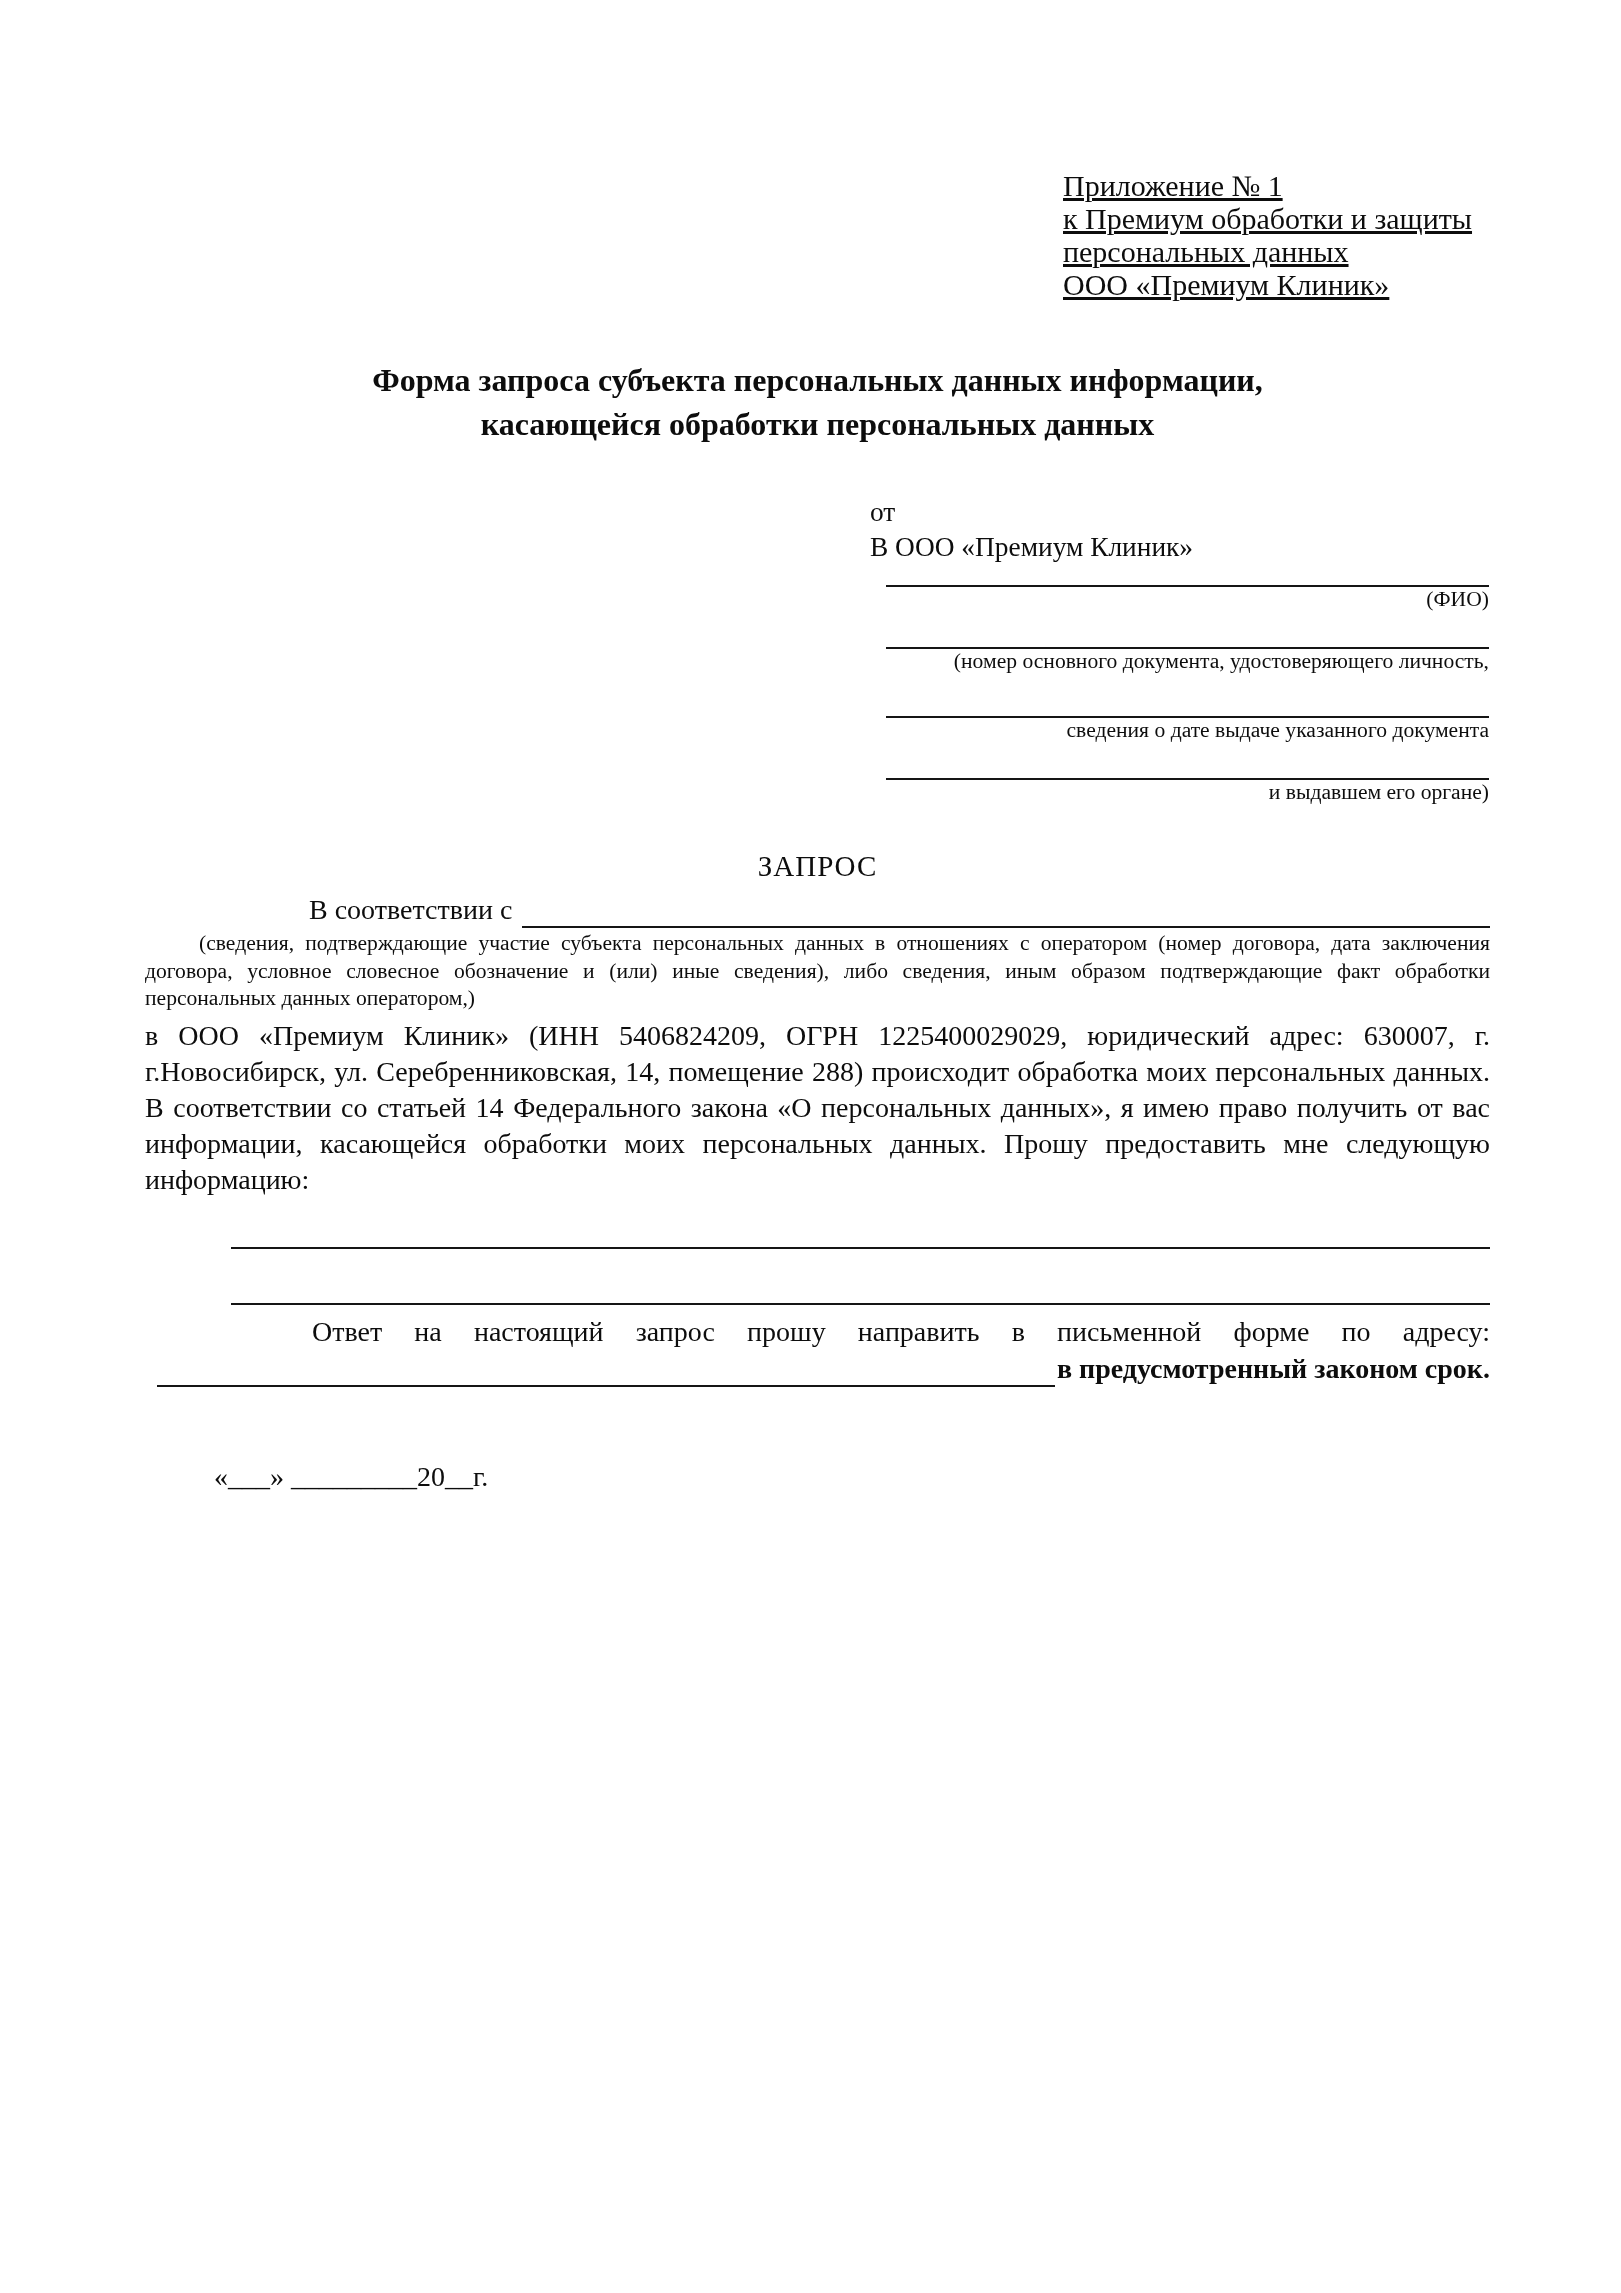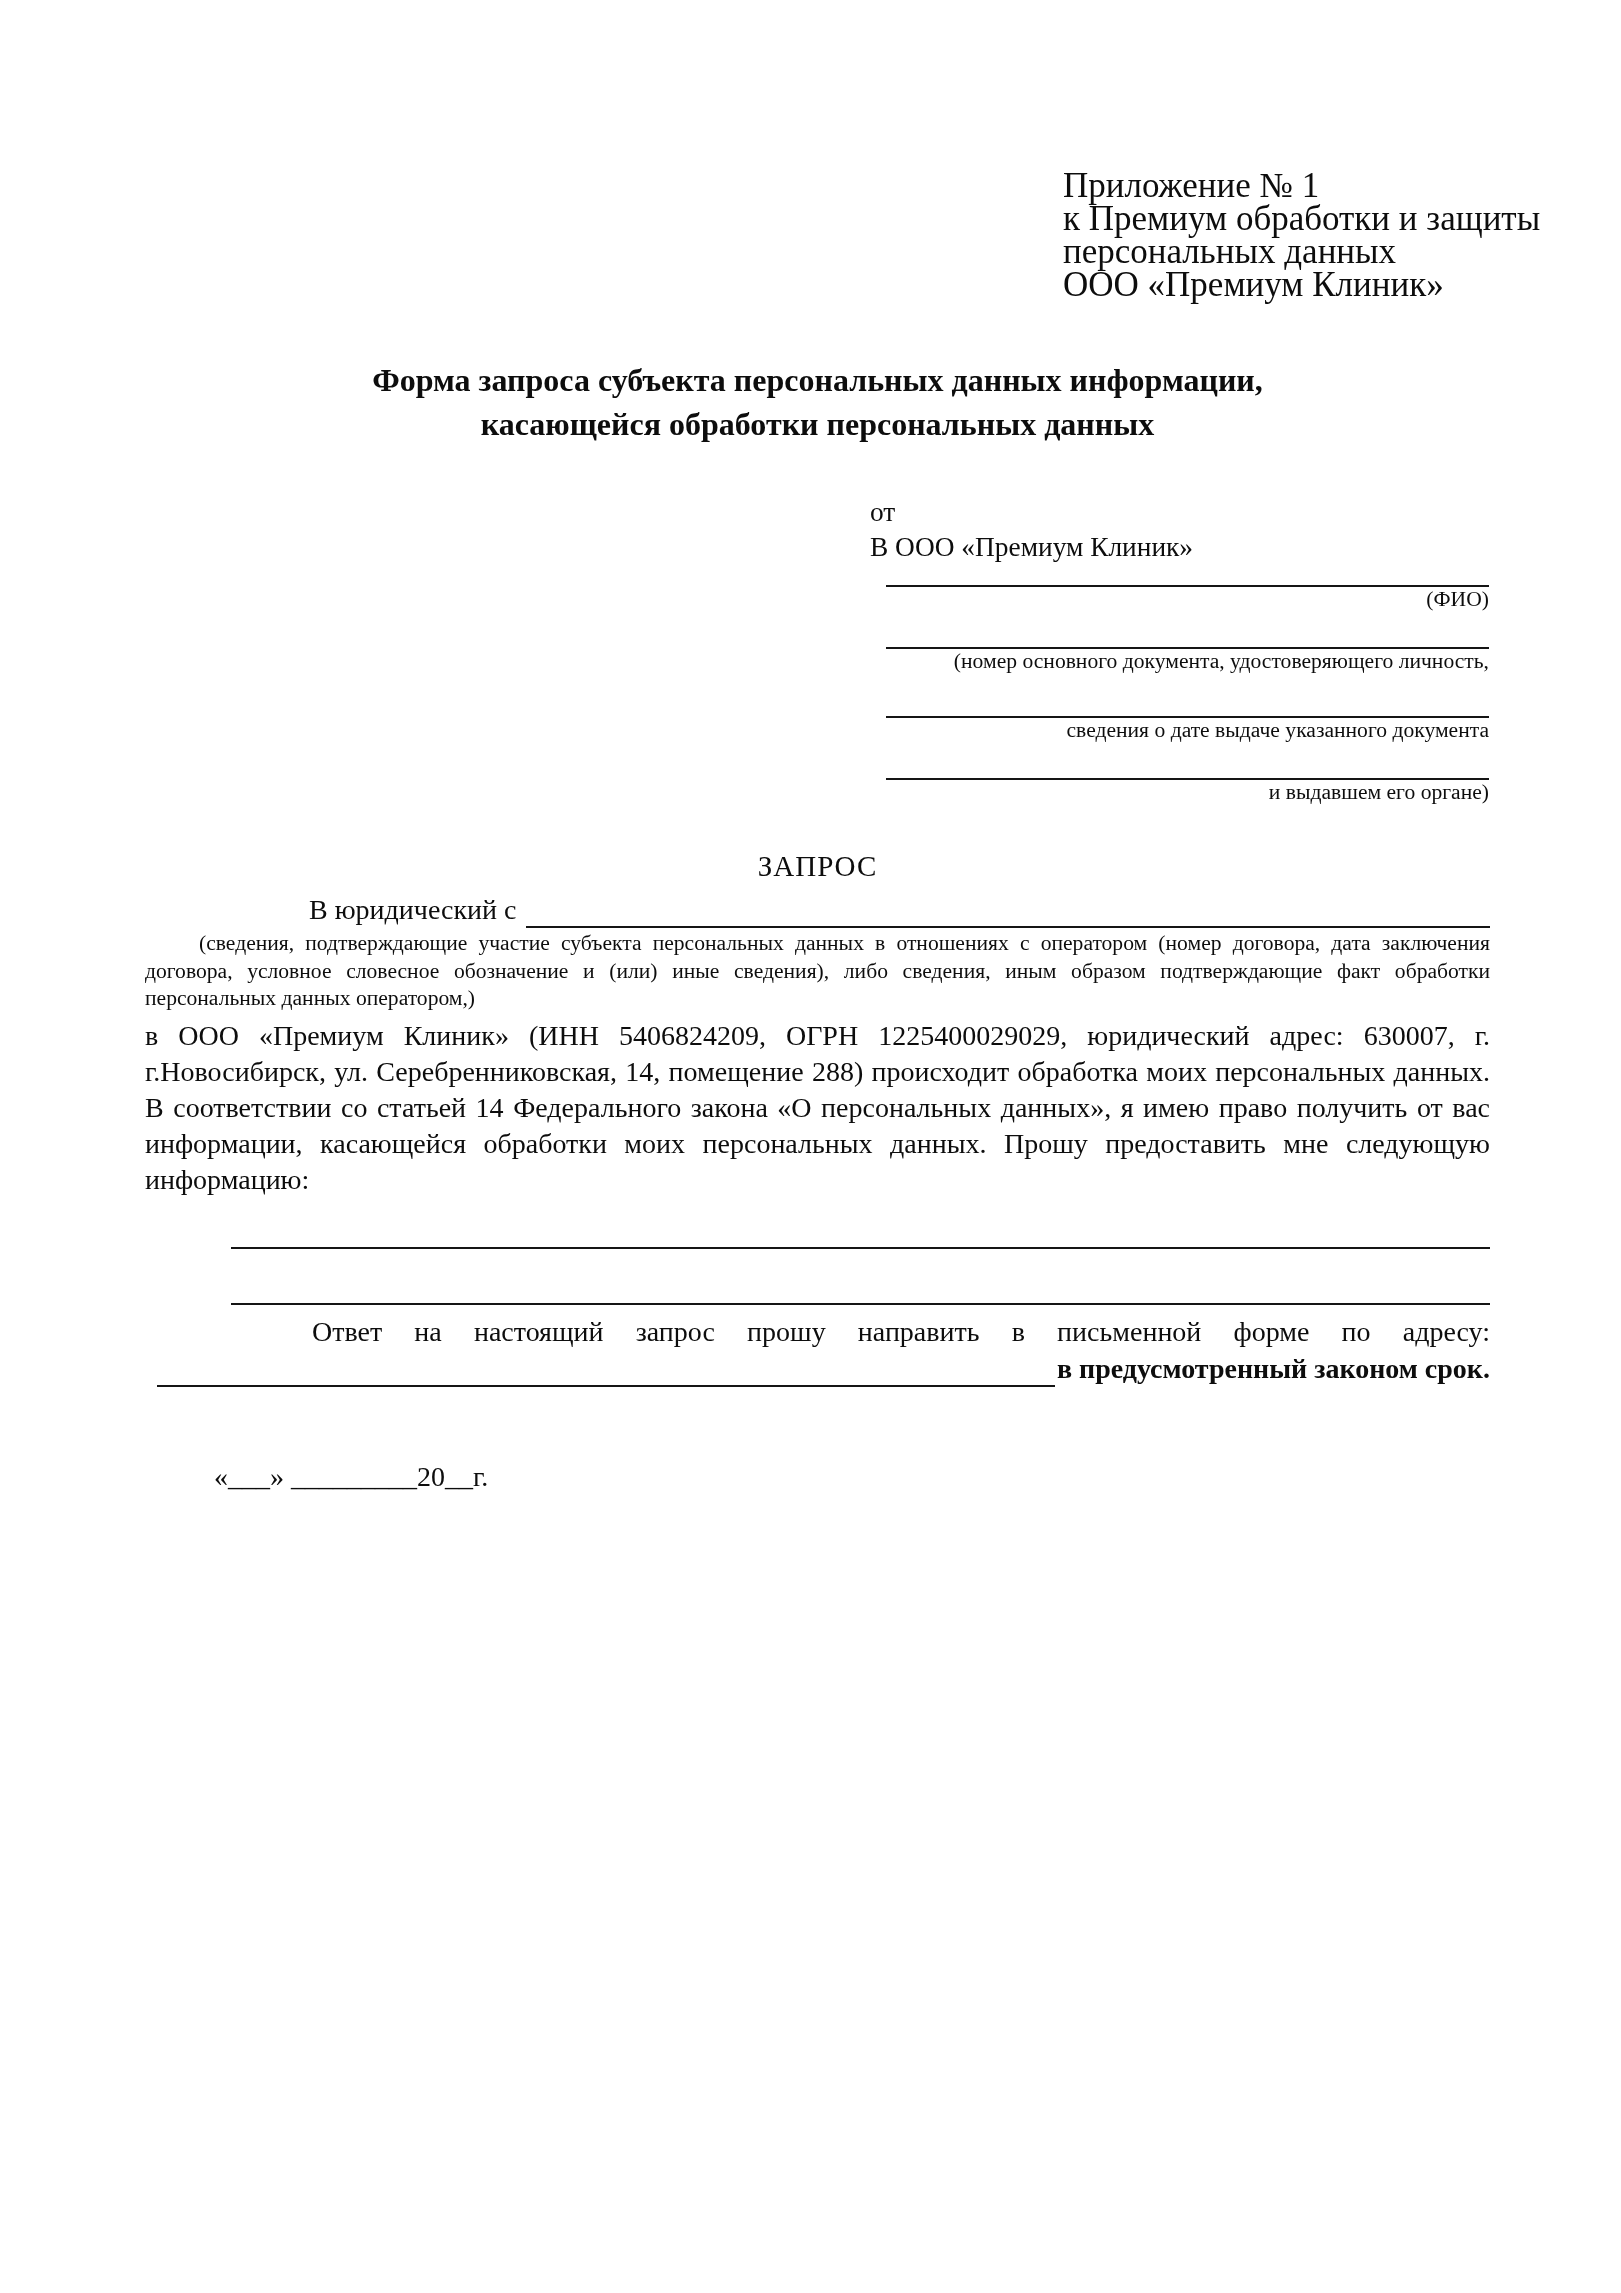--- a/index.html
+++ b/index.html
@@ -17,23 +17,24 @@
   .content {
     position: absolute;
     left: 145px;
     top: 0;
     width: 1345px;
   }
   
   .appendix {
     margin-top: 169px;
     margin-left: 918px;
-    font-size: 35px;
+    font-size: 30px;
     line-height: 33px;
     white-space: nowrap;
+    text-decoration: underline;
   }
   
   .doc-title {
     margin-top: 57px;
     text-align: center;
     font-weight: bold;
     font-size: 32px;
     line-height: 44px;
   }
   
@@ -179,21 +180,21 @@
 
       <div>
         <div class="field-line field-gap-c"></div>
         <div class="field-caption">и выдавшем его органе)</div>
       </div>
     </div>
 
     <div class="request-heading">ЗАПРОС</div>
 
     <div class="accordance-row">
-      <span class="label">В юридический с</span>
+      <span class="label">В соответствии с</span>
       <span class="blank-line"></span>
     </div>
 
     <p class="fine-print">(сведения, подтверждающие участие субъекта персональных данных в отношениях с оператором (номер договора, дата заключения договора, условное словесное обозначение и (или) иные сведения), либо сведения, иным образом подтверждающие факт обработки персональных данных оператором,)</p>
 
     <p class="body-text">в ООО «Премиум Клиник» (ИНН 5406824209, ОГРН 1225400029029, юридический адрес: 630007, г. г.Новосибирск, ул. Серебренниковская, 14, помещение 288) происходит обработка моих персональных данных. В соответствии со статьей 14 Федерального закона «О персональных данных», я имею право получить от вас информации, касающейся обработки моих персональных данных. Прошу предоставить мне следующую информацию:</p>
 
     <div class="ruled-line one"></div>
     <div class="ruled-line two"></div>
 

